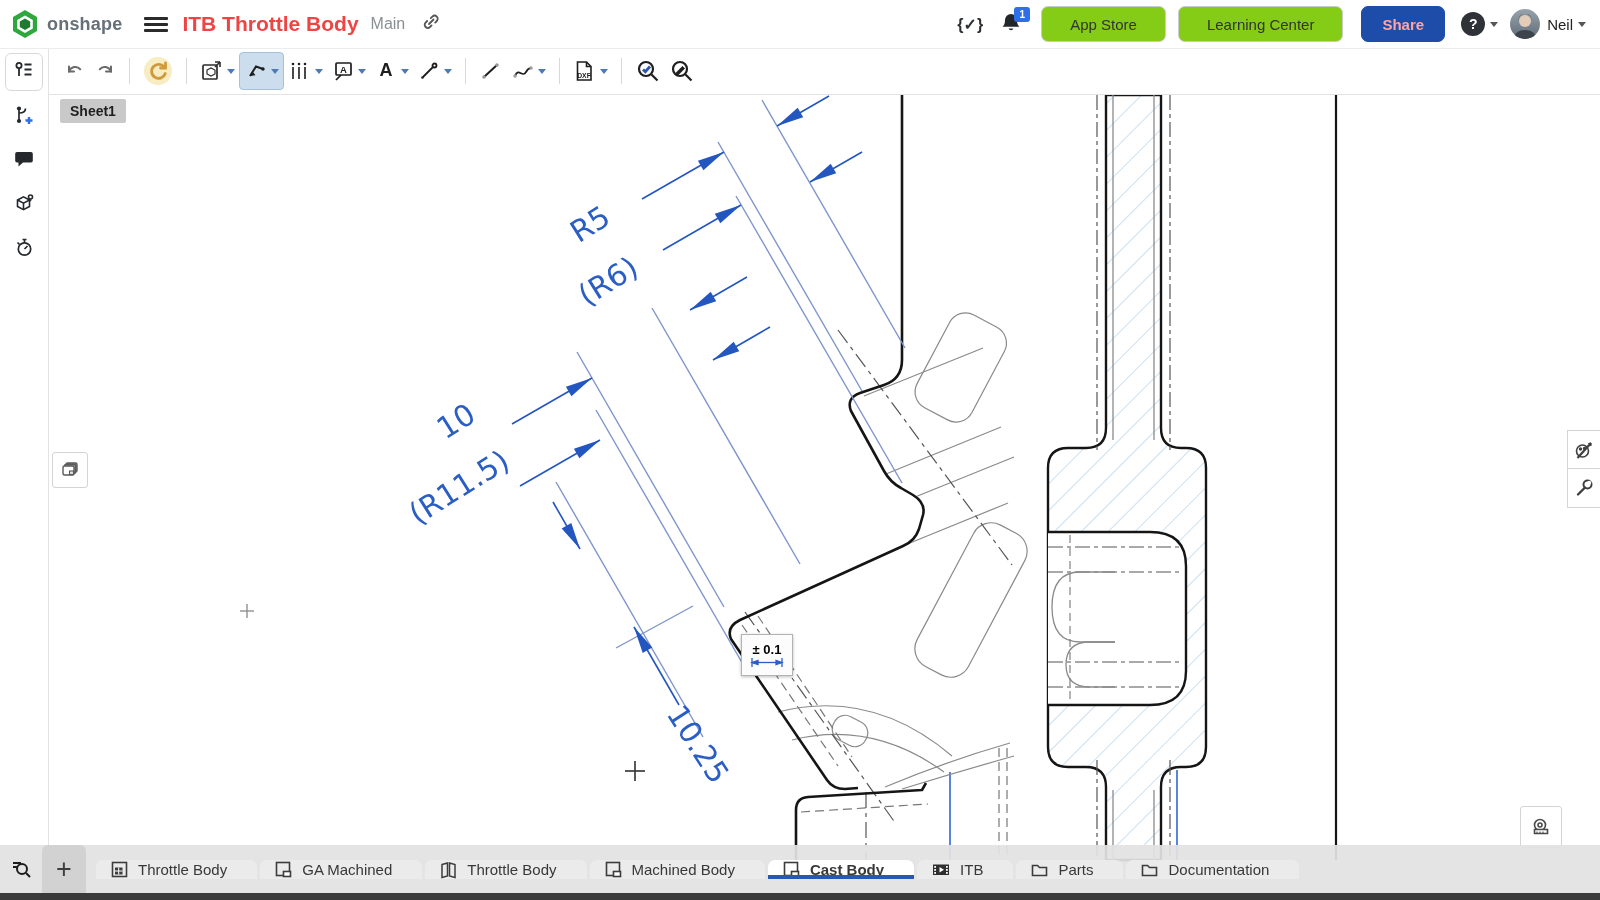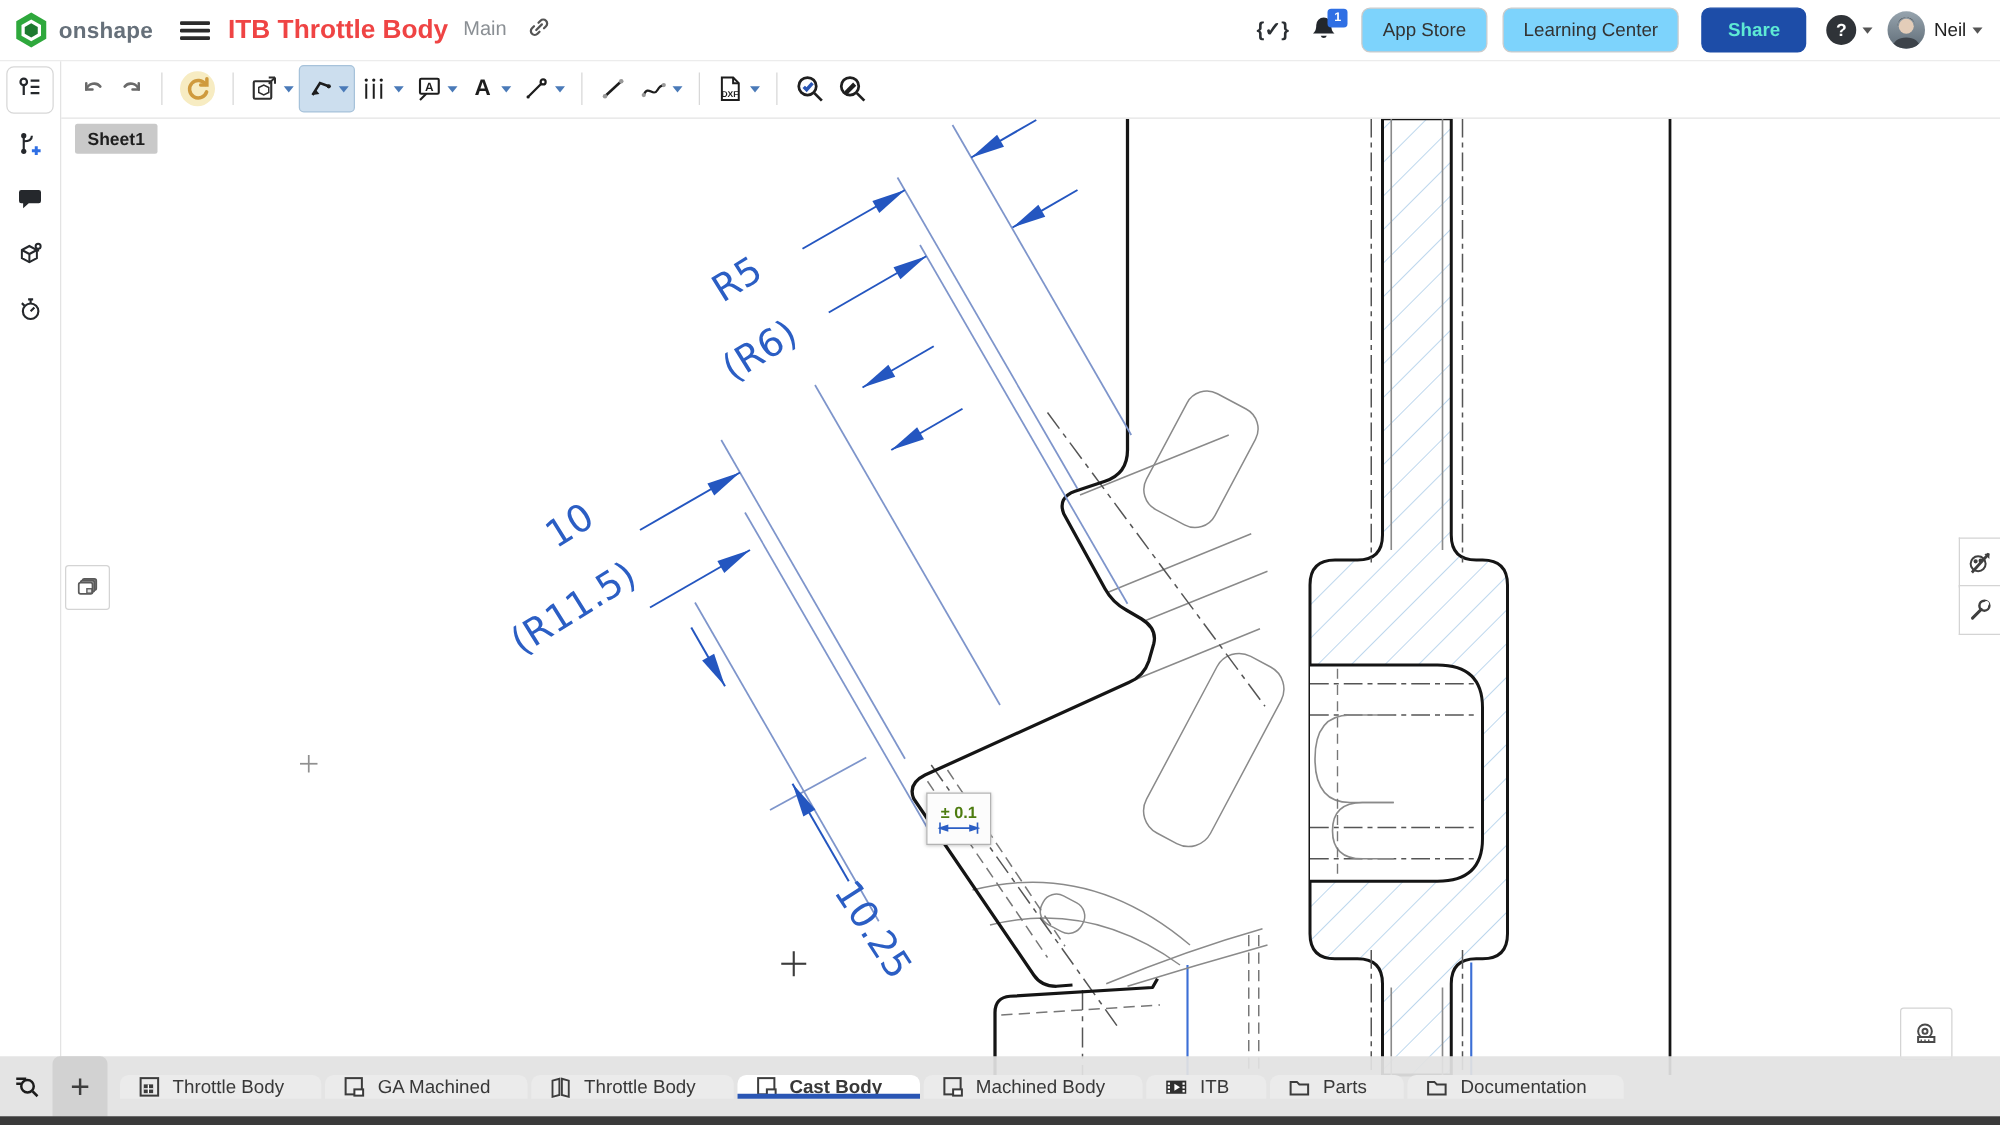--- a/index.html
+++ b/index.html
@@ -8,21 +8,21 @@
 
   
   #canvas{position:absolute;inset:0 0 7px 0;background:#fff;z-index:0;}
   #canvas svg.draw{position:absolute;left:0;top:0;}
   .dim-label{position:absolute;color:#2b5ec4;font-family:"DejaVu Sans",sans-serif;
              font-size:30px;transform:translate(-50%,-50%) rotate(-32deg);white-space:nowrap;}
   .dim-label.rot55{transform:translate(-50%,-50%) rotate(57deg);}
   #tolbox{position:absolute;left:741px;top:634px;width:50px;height:40px;background:#fcfcfc;
           border:1px solid #b3b3b3;box-shadow:0 1px 3px rgba(0,0,0,.25);display:flex;
           flex-direction:column;align-items:center;justify-content:center;gap:1px;}
-  #tolbox .tval{font-size:13px;font-weight:bold;color:#4d7c0f;line-height:13px;}
+  #tolbox .tval{font-size:13px;font-weight:bold;color:#000000;line-height:13px;}
   #sheet-chip{position:absolute;left:60px;top:99px;background:#c9c9c9;color:#1e1e1e;
               font-size:14px;font-weight:bold;padding:4px 10px;border-radius:2px;}
   .float-btn{position:absolute;background:#fff;border:1px solid #d4d4d4;display:flex;
              align-items:center;justify-content:center;}
 
   
   #header{position:absolute;left:0;top:0;right:0;height:48px;background:#fff;z-index:30;
           display:flex;align-items:center;border-bottom:1px solid #ececec;}
   #logo-wrap{display:flex;align-items:center;margin-left:10px;}
   #logo-text{font-size:18px;color:#66707a;font-weight:bold;margin-left:7px;letter-spacing:.2px;}
@@ -30,23 +30,23 @@
   #menu-btn div{height:3px;background:#2b2b2b;margin:3px 0;border-radius:1px;}
   #doc-title{font-size:21px;font-weight:bold;color:#ef4444;margin-left:14px;white-space:nowrap;}
   #workspace{font-size:16px;color:#8a8f94;margin-left:12px;}
   #link-icon{margin-left:16px;}
   #header .spacer{flex:1;}
   #fs-glyph{font-size:16px;font-weight:600;color:#2b2f33;margin-right:16px;}
   #bell-wrap{position:relative;margin-right:18px;width:24px;height:26px;}
   #bell-badge{position:absolute;right:-7px;top:-4px;background:#2f6fe4;color:#fff;font-size:10px;
               font-weight:bold;min-width:10px;height:15px;padding:0 3px;border-radius:3px;
               display:flex;align-items:center;justify-content:center;}
-  .hdr-btn{height:34px;border:1px solid #cbcbcb;border-radius:7px;background:#7dd3fc;color:#333;
-           font-size:15px;display:flex;align-items:center;padding:0 16px;margin-right:12px;cursor:pointer;}
-  .hdr-btn.primary{background:#1d4da8;border-color:#1d4da8;color:#5eead4;font-weight:bold;
+  .hdr-btn{height:34px;border:1px solid #cbcbcb;border-radius:7px;background:#84cc16;color:#333;
+           font-size:15px;display:flex;align-items:center;padding:0 28px;margin-right:12px;cursor:pointer;}
+  .hdr-btn.primary{background:#1d4da8;border-color:#1d4da8;color:#fca5a5;font-weight:bold;
                    padding:0 20px;margin-left:6px;}
   #help-wrap{display:flex;align-items:center;margin-right:12px;margin-left:4px;}
   #help-circle{width:24px;height:24px;border-radius:50%;background:#2f3338;color:#fff;font-weight:bold;
                font-size:14px;display:flex;align-items:center;justify-content:center;}
   #avatar{width:30px;height:30px;border-radius:50%;overflow:hidden;margin-right:7px;
           background:linear-gradient(#97a4ae,#5f6c77);position:relative;}
   #user-wrap{display:flex;align-items:center;margin-right:14px;}
   #user-name{font-size:15px;color:#222;text-align:center;}
   .caret{width:0;height:0;border-left:4px solid transparent;border-right:4px solid transparent;
          border-top:5px solid #4a7ab8;margin-left:5px;}
@@ -536,41 +536,41 @@
         <span style="display: flex;">
           <svg width="19" height="19" viewBox="0 0 19 19">
             <g fill="none" stroke="#3c3c3c" stroke-width="1.5">
               <path d="M3 4.5l5.5-1.5v13L3 17.5z"></path>
               <path d="M10.5 3L16 4.5v13l-5.5-1.5z"></path>
             </g>
           </svg>
         </span>
         <span>Throttle Body</span>
       </div>
-      <div class="dtab active">
+      <div class="dtab">
         <span style="display: flex;">
           <svg width="19" height="19" viewBox="0 0 19 19">
             <g fill="none" stroke="#3c3c3c" stroke-width="1.6">
               <rect x="2.5" y="2.5" width="13" height="13"></rect>
               <rect x="9.5" y="11.5" width="7" height="5" fill="#fff"></rect>
             </g>
           </svg>
         </span>
-        <span>Cast Body</span>
-      </div>
-      <div class="dtab">
+        <span>Machined Body</span>
+      </div>
+      <div class="dtab active">
         <span style="display: flex;">
           <svg width="19" height="19" viewBox="0 0 19 19">
             <g fill="none" stroke="#3c3c3c" stroke-width="1.6">
               <rect x="2.5" y="2.5" width="13" height="13"></rect>
               <rect x="9.5" y="11.5" width="7" height="5" fill="#fff"></rect>
             </g>
           </svg>
         </span>
-        <span>Machined Body</span>
+        <span>Cast Body</span>
       </div>
       <div class="dtab">
         <span style="display: flex;">
           <svg width="20" height="19" viewBox="0 0 20 19">
             <rect x="2" y="4.5" width="16" height="10.5" fill="#2f2f2f"></rect>
             <g fill="#fff">
               <rect x="3.2" y="6" width="1.8" height="1.8"></rect>
               <rect x="3.2" y="9" width="1.8" height="1.8"></rect>
               <rect x="3.2" y="12" width="1.8" height="1.8"></rect>
               <rect x="15" y="6" width="1.8" height="1.8"></rect>

